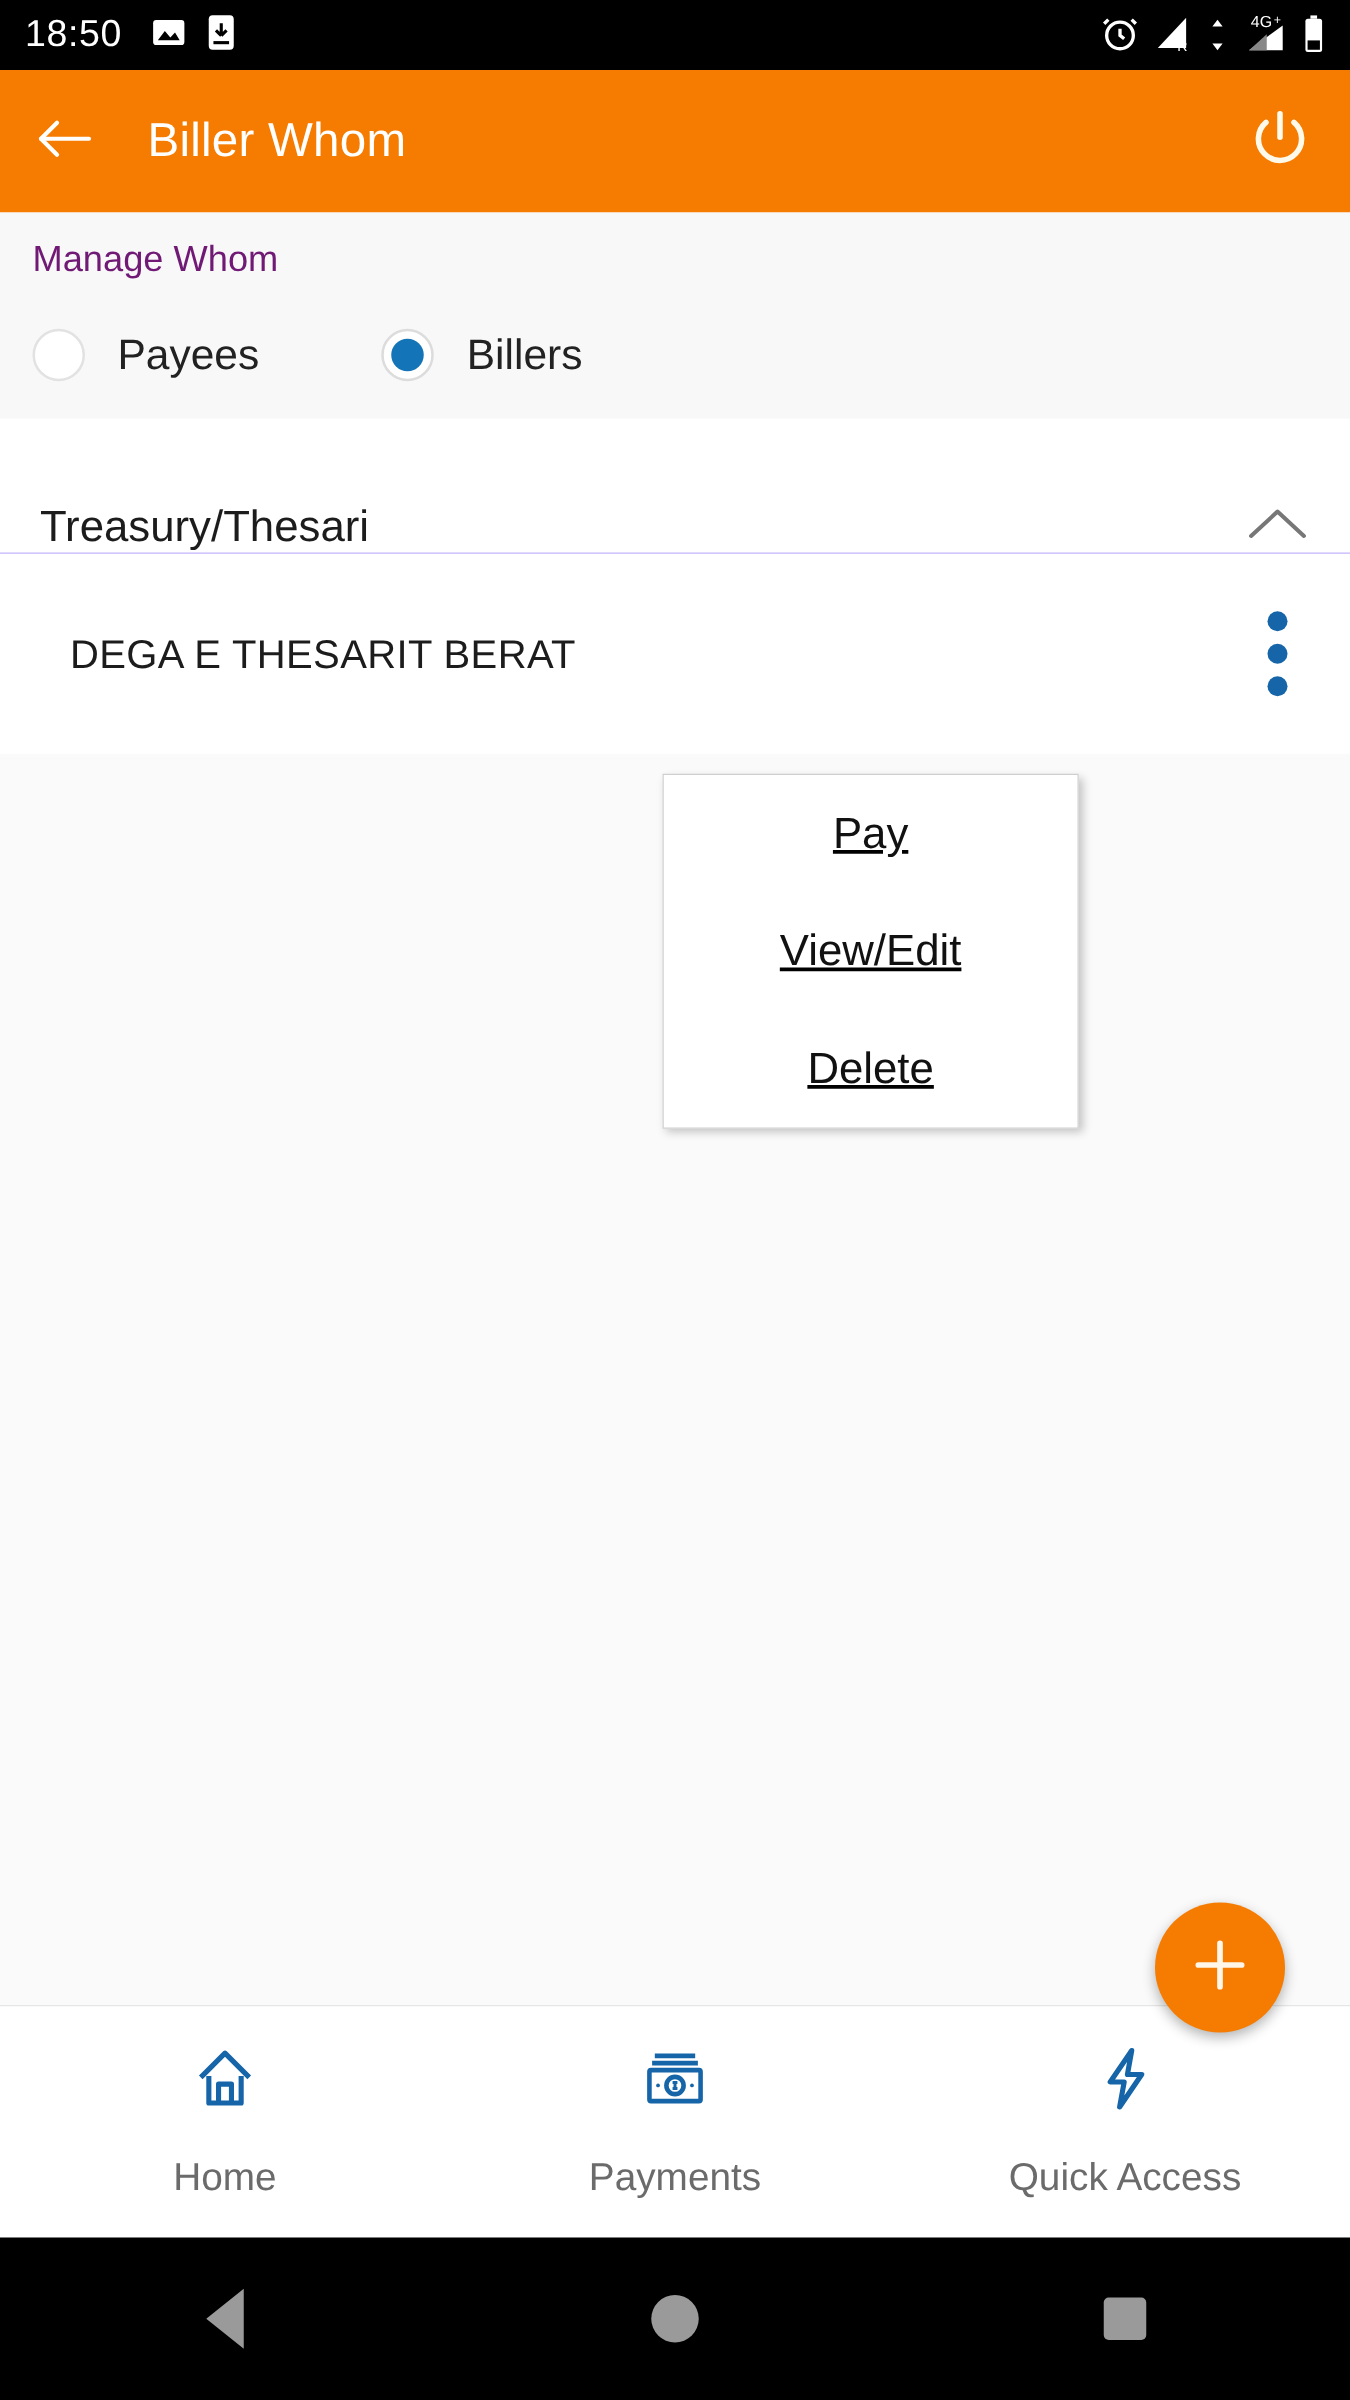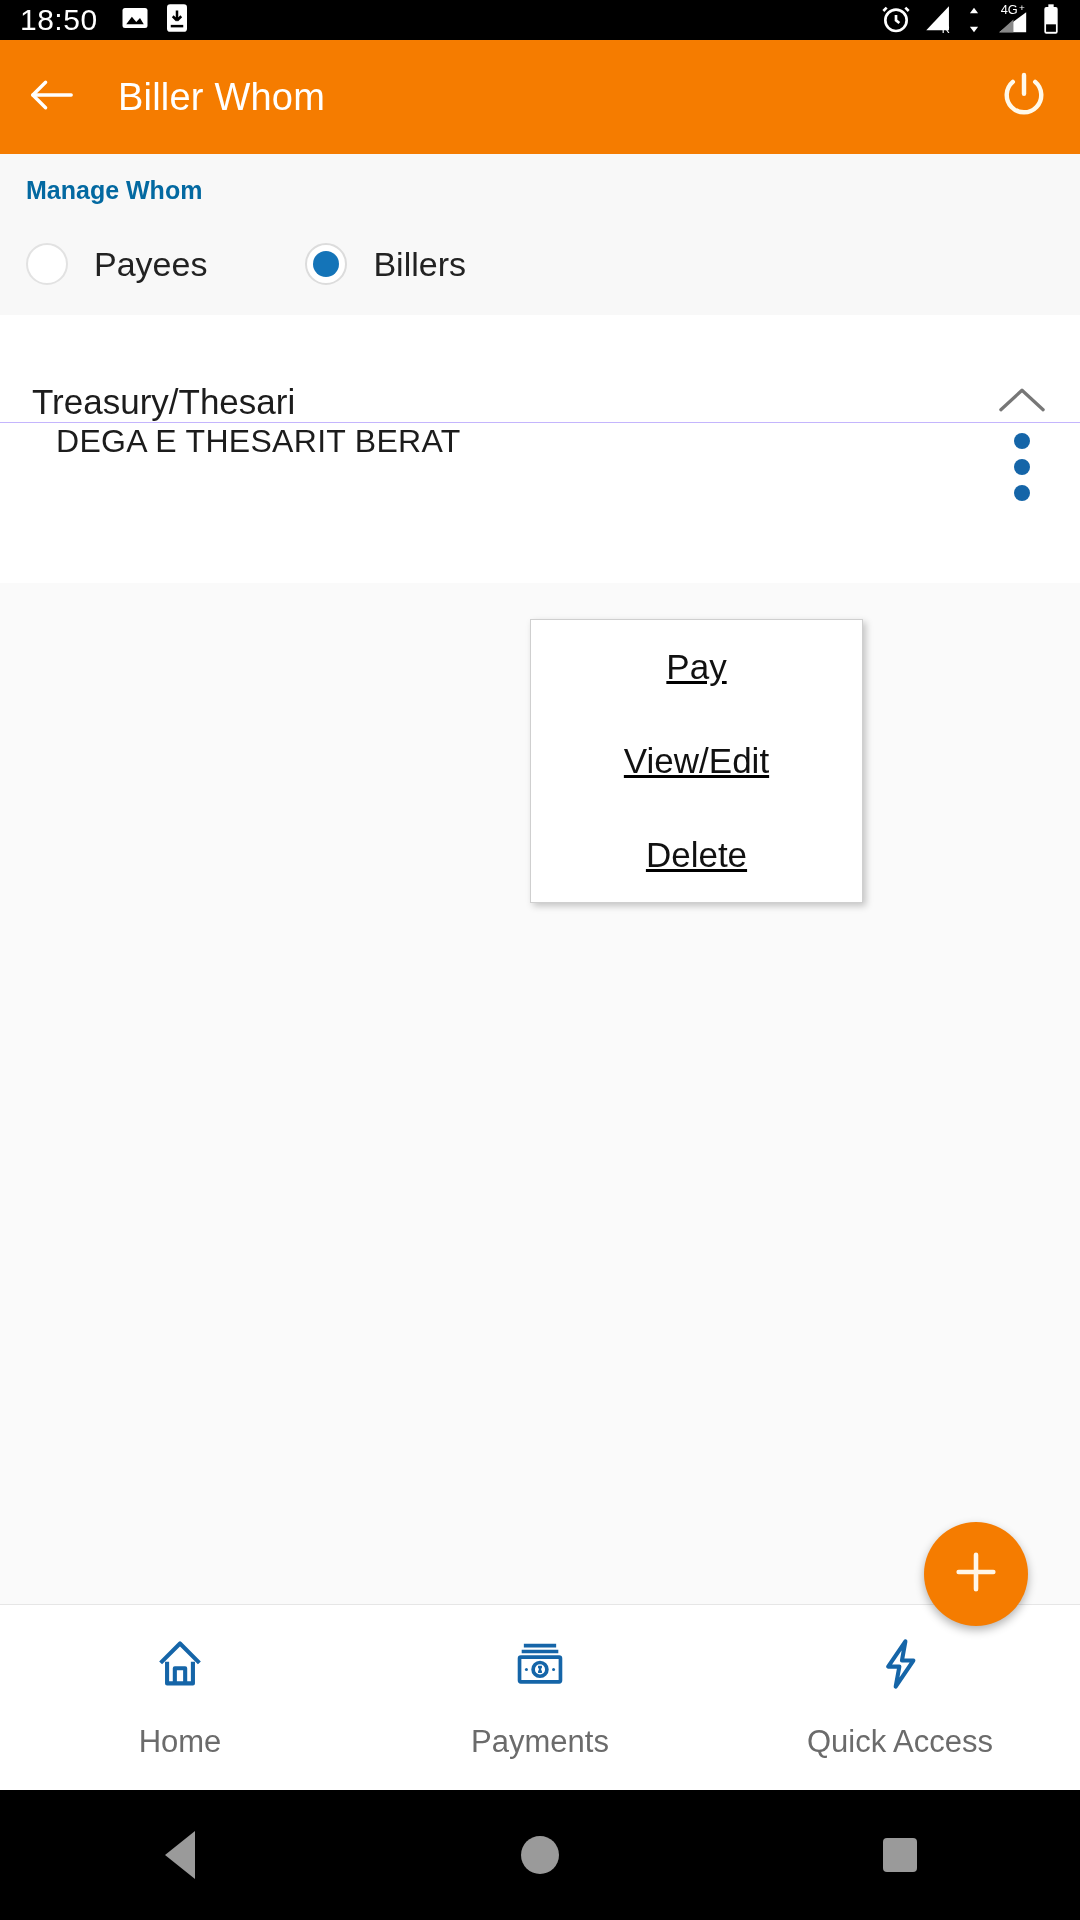--- a/index.html
+++ b/index.html
@@ -6,21 +6,21 @@
   html, body {
     width:1080px; height:1920px;
     background:#ffffff;
     font-family:"Liberation Sans", sans-serif;
     overflow:hidden;
   }
   #screen { position:relative; width:1080px; height:1920px; background:#fafafa; }
 
   
   .statusbar {
-    height:40px; background:#000000; color:#ffffff;
+    height:56px; background:#000000; color:#ffffff;
     display:flex; align-items:center; padding:0 20px;
   }
   .sb-time { font-size:30px; letter-spacing:0.5px; font-weight:400; }
   .sb-left-icons { display:flex; align-items:center; gap:14px; margin-left:22px; }
   .sb-spacer { flex:1; }
   .sb-right-icons { display:flex; align-items:flex-end; gap:10px; }
   .sb-ico { display:block; }
 
   
   .appbar {
@@ -28,21 +28,21 @@
     display:flex; align-items:center; padding:0 28px;
   }
   .appbar-title {
     color:#ffffff; font-size:38px; font-weight:400;
     margin-left:42px; letter-spacing:0.2px;
   }
   .appbar-spacer { flex:1; }
 
   
   .manage-section { background:#f8f8f8; padding:22px 26px 30px 26px; }
-  .manage-label { color:#0369a1; font-size:25px; font-weight:700; }
+  .manage-label { color:#701a75; font-size:29px; font-weight:400; }
   .radio-row { display:flex; align-items:flex-start; margin-top:38px; }
   .radio-item { display:flex; align-items:center; }
   .radio-item.second { margin-left:98px; }
   .radio-circle {
     width:42px; height:42px; border-radius:50%;
     border:2px solid #e2e2e2; background:#ffffff;
     display:flex; align-items:center; justify-content:center;
     flex:0 0 auto;
   }
   .radio-circle.checked { border-color:#dcdcdc; }
@@ -52,21 +52,21 @@
   
   .list-card { background:#ffffff; }
   .group-row {
     height:108px; display:flex; align-items:flex-end;
     padding:0 32px; border-bottom:1px solid #c4b5fd;
   }
   .group-title { font-size:35px; color:#1c1c1c; }
   .group-spacer { flex:1; }
 
   .biller-row {
-    height:160px; display:flex; align-items:flex-start;
+    height:160px; display:flex; align-items:center;
     padding:0 32px 0 56px; position:relative;gap:48px;
   }
   .biller-name { font-size:32px; color:#1c1c1c; letter-spacing:0.3px; }
   .biller-spacer { flex:1; }
   .dots { display:flex; flex-direction:column; gap:10px; padding:10px 18px; }
   .dot { width:16px; height:16px; border-radius:50%; background:#1565a8; }
 
   
   .popup {
     position:absolute; left:530px; top:619px; width:333px;

